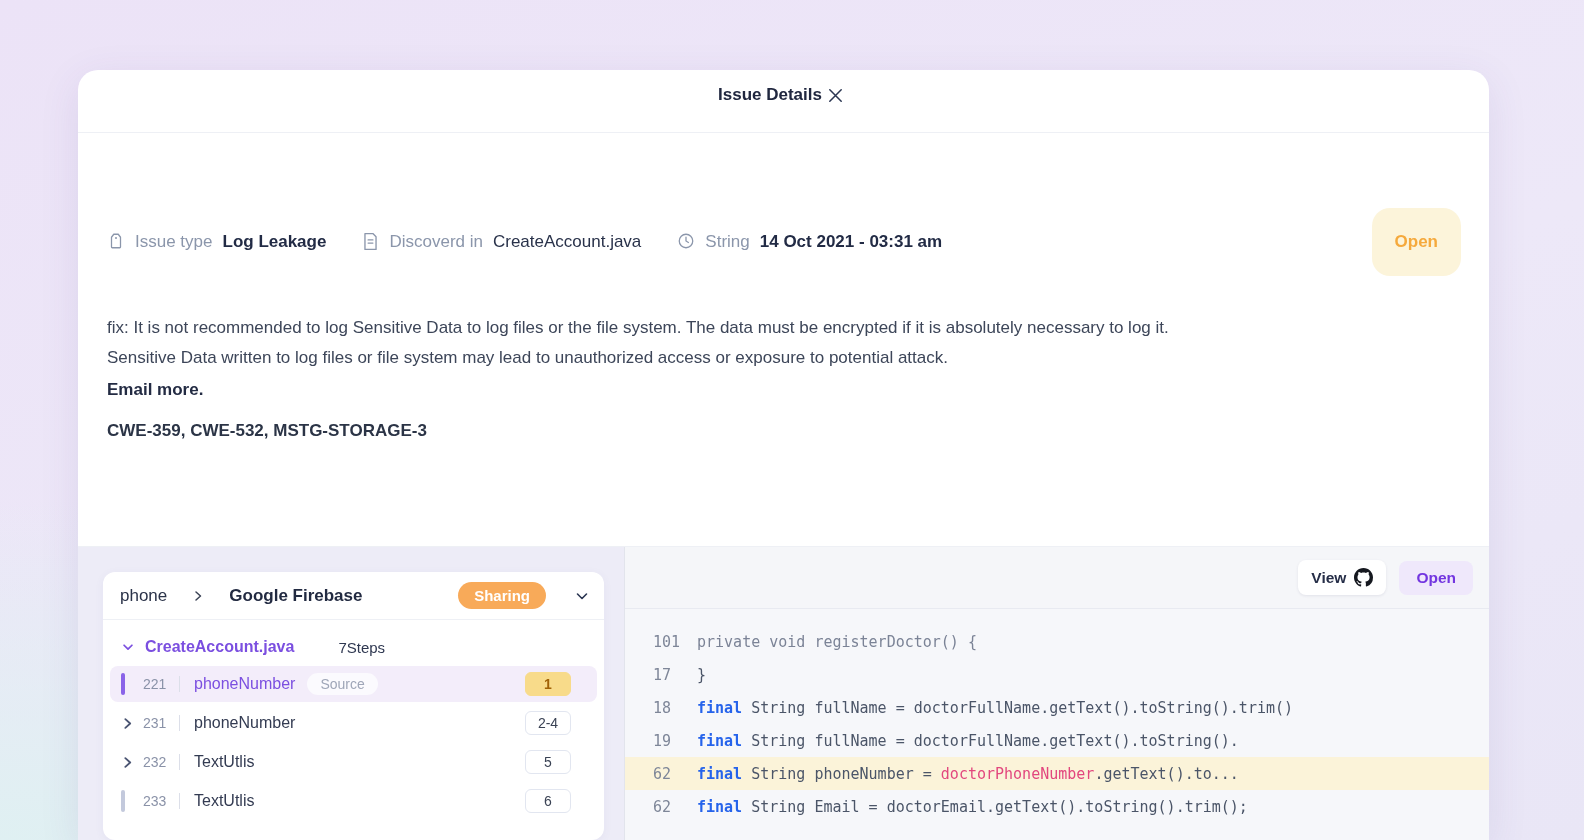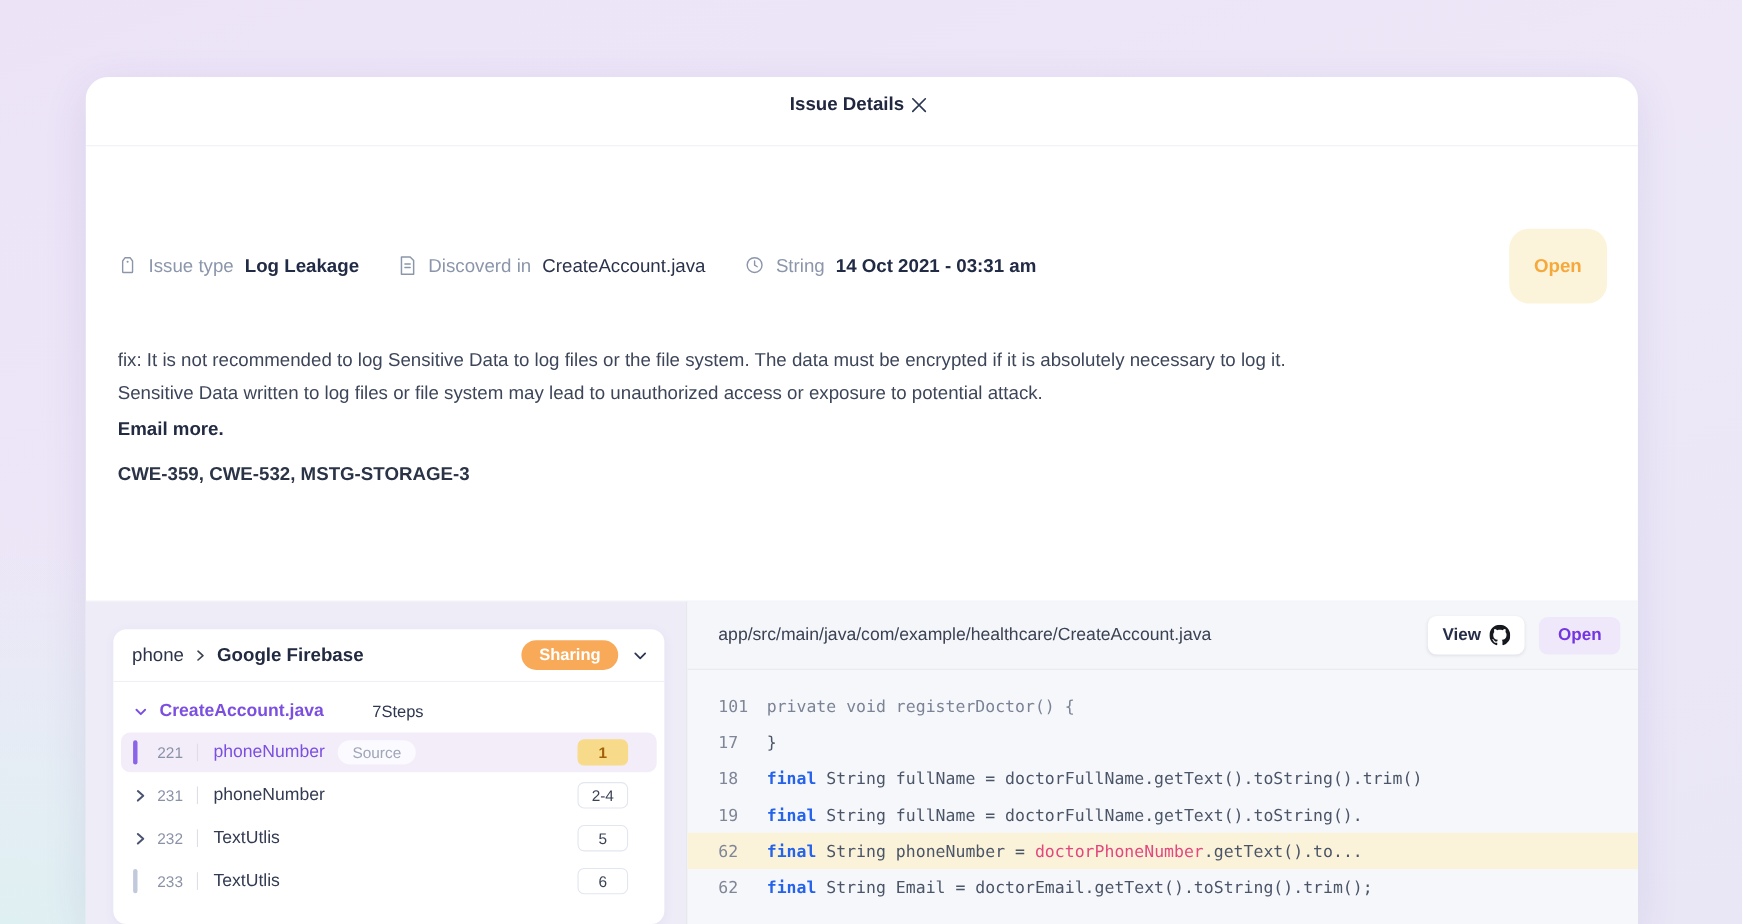--- a/index.html
+++ b/index.html
@@ -45,21 +45,21 @@
   
   .description { margin-top:37px; font-size:17px; line-height:30px; color:#3d4659; }
   .learn-more { margin-top:2px; font-size:17px; font-weight:700; color:#232b43; cursor:pointer; display:inline-block; }
   .sources-h { margin-top:33px; font-size:20px; font-weight:700; color:#222a41; }
   .sources-v { margin-top:16px; font-size:17px; font-weight:700; color:#2b3446; }
   
   .bottom { position:absolute; left:0; right:0; top:476px; bottom:0; display:flex; border-top:1px solid #eef0f5; }
   .flow-panel { width:547px; flex:0 0 547px; background:#edecf7; border-right:1px solid #e2e4ec; padding:25px 20px 0 25px; }
   .flow-card { background:#ffffff; border-radius:12px; box-shadow:0 2px 10px rgba(90,80,150,.06); height:100%; }
   .flow-card-header { height:48px; display:flex; align-items:center; padding:0 14px 0 17px;
-    border-bottom:1px solid #eef0f5; }
+    border-bottom:1px solid #eef0f5;gap:16px; }
   .crumb-src { font-size:17px; color:#2b3349; }
   .crumb-sep { margin:0 9px; display:flex; color:#3a4254; }
   .crumb-dst { font-size:17px; font-weight:700; color:#222a41; }
   .sharing-badge { margin-left:auto; background:#f8aa59; color:#fff; font-size:15px; font-weight:600;
     padding:5px 16px; border-radius:15px; }
   .flow-caret { margin-left:12px; color:#2b3652; display:flex; cursor:pointer; }
   .tree { padding:12px 7px 0 7px; }
   .tree-file-row { display:flex; align-items:center; gap:10px; padding:6px 10px 10px 11px; }
   .tree-file-name { color:#7b4fe0; font-weight:700; font-size:16px; }
   .tree-file-steps { color:#2e3750; font-size:15px; margin-left:34px; }
@@ -232,21 +232,20 @@
                 <span class="row-name">TextUtlis</span>
                 <span class="row-badge">6</span>
               </div>
             </div>
         </div>
       </div>
     </div>
 
     <div class="code-panel">
       <div class="code-header">
-        <span class="code-path">app/src/main/java/com/example/healthcare/CreateAccount.java</span>
         <div class="code-btns">
           <button class="view-btn">
             <span>View</span>
             <span style="display:flex">
               <svg width="19" height="19" viewBox="0 0 24 24" fill="#15181f">
                   <path d="M12 0C5.37 0 0 5.37 0 12c0 5.31 3.435 9.795 8.205 11.385.6.105.825-.255.825-.57 0-.285-.015-1.23-.015-2.235-3.015.555-3.795-.735-4.035-1.41-.135-.345-.72-1.41-1.23-1.695-.42-.225-1.02-.78-.015-.795.945-.015 1.62.87 1.845 1.23 1.08 1.815 2.805 1.305 3.495.99.105-.78.42-1.305.765-1.605-2.67-.3-5.46-1.335-5.46-5.925 0-1.305.465-2.385 1.23-3.225-.12-.3-.54-1.53.12-3.18 0 0 1.005-.315 3.3 1.23.96-.27 1.98-.405 3-.405s2.04.135 3 .405c2.295-1.56 3.3-1.23 3.3-1.23.66 1.65.24 2.88.12 3.18.765.84 1.23 1.905 1.23 3.225 0 4.605-2.805 5.625-5.475 5.925.435.375.81 1.095.81 2.22 0 1.605-.015 2.895-.015 3.3 0 .315.225.69.825.57A12.02 12.02 0 0 0 24 12c0-6.63-5.37-12-12-12z"></path>
                 </svg>
             </span>
           </button>
           <button class="copy-btn">Open</button>

